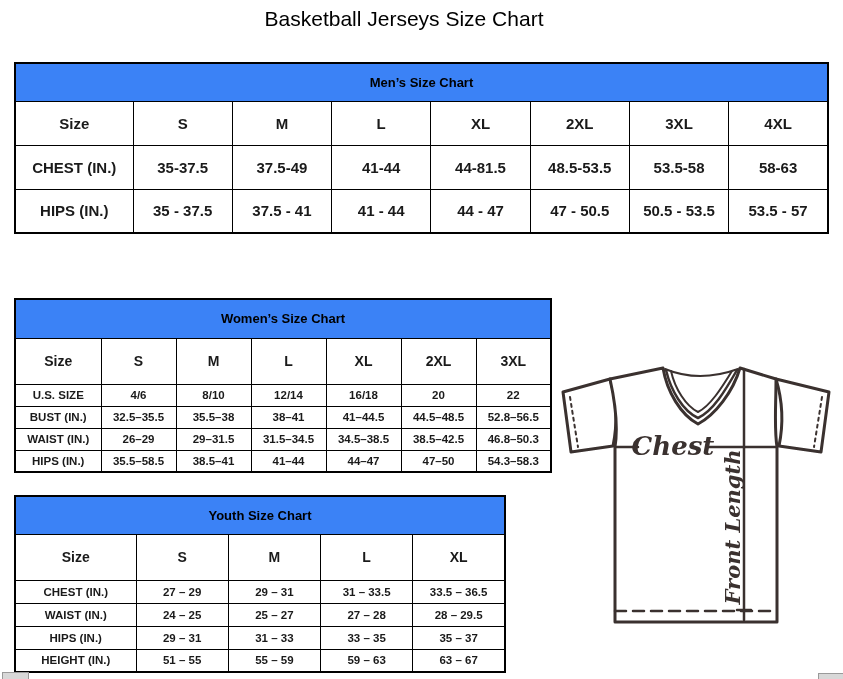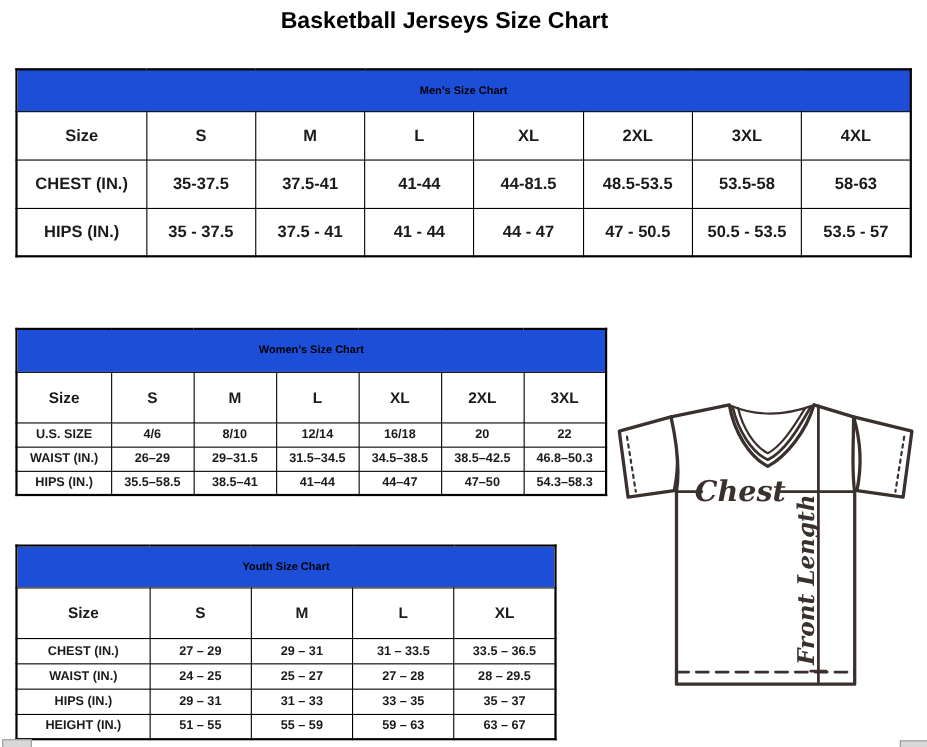--- a/index.html
+++ b/index.html
@@ -1,24 +1,24 @@
 <!DOCTYPE html>
 <html><head>
 <meta charset="utf-8">
 <style>
   html,body{margin:0;padding:0;background:#fff;}
   .page{position:relative;width:843px;height:679px;background:#fff;overflow:hidden;
         font-family:"Liberation Sans",sans-serif;color:#111;}
   .title{position:absolute;top:7px;left:0;width:808px;text-align:center;
-         font-size:21px;font-weight:bold;color:#000;}
+         font-size:21px;font-weight:normal;color:#000;}
 
   table.tbl{position:absolute;border-collapse:collapse;table-layout:fixed;
             border:2px solid #000;text-align:center;font-weight:bold;color:#1a1a1a;}
   table.tbl td{border:1px solid #000;padding:0;overflow:hidden;white-space:nowrap;}
-  table.tbl tr.band td{background:#1d4ed8;font-size:10px;color:#000;}
+  table.tbl tr.band td{background:#3b82f6;font-size:13px;color:#000;}
 
   .men{left:14px;top:62px;width:815px;}
   .men tr.band{height:38px;}
   .men tr.head td,.men tr.drow td{font-size:15px;}
   .men tr.head{height:44px;}
   .men tr.drow{height:44px;}
   .men col.lab{width:118px;}
 
   .women{left:14px;top:298px;width:538px;}
   .women tr.band{height:39px;padding-left:48px;}
@@ -72,21 +72,21 @@
           <td>M</td>
           <td>L</td>
           <td>XL</td>
           <td>2XL</td>
           <td>3XL</td>
           <td>4XL</td>
         </tr>
         <tr class="drow">
           <td class="rl">CHEST (IN.)</td>
           <td>35-37.5</td>
-          <td>37.5-41</td>
+          <td>37.5-49</td>
           <td>41-44</td>
           <td>44-81.5</td>
           <td>48.5-53.5</td>
           <td>53.5-58</td>
           <td>58-63</td>
         </tr>
         <tr class="drow">
           <td class="rl">HIPS (IN.)</td>
           <td>35 - 37.5</td>
           <td>37.5 - 41</td>
@@ -123,20 +123,29 @@
           <td>3XL</td>
         </tr>
         <tr class="drow">
           <td class="rl">U.S. SIZE</td>
           <td>4/6</td>
           <td>8/10</td>
           <td>12/14</td>
           <td>16/18</td>
           <td>20</td>
           <td>22</td>
+        </tr>
+        <tr class="drow">
+          <td class="rl">BUST (IN.)</td>
+          <td>32.5–35.5</td>
+          <td>35.5–38</td>
+          <td>38–41</td>
+          <td>41–44.5</td>
+          <td>44.5–48.5</td>
+          <td>52.8–56.5</td>
         </tr>
         <tr class="drow">
           <td class="rl">WAIST (IN.)</td>
           <td>26–29</td>
           <td>29–31.5</td>
           <td>31.5–34.5</td>
           <td>34.5–38.5</td>
           <td>38.5–42.5</td>
           <td>46.8–50.3</td>
         </tr>

